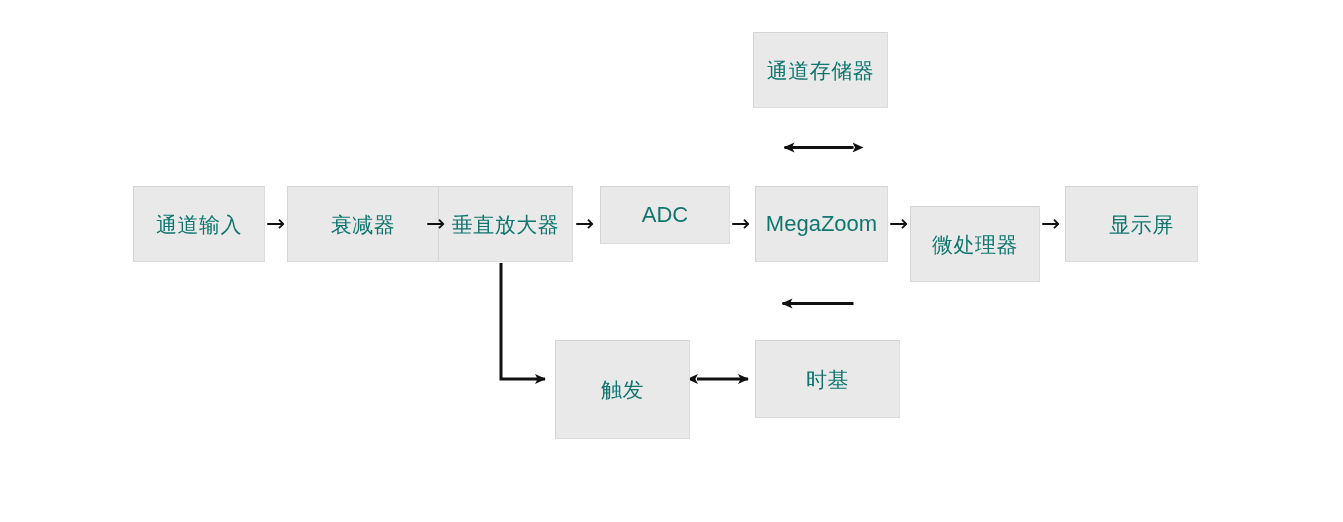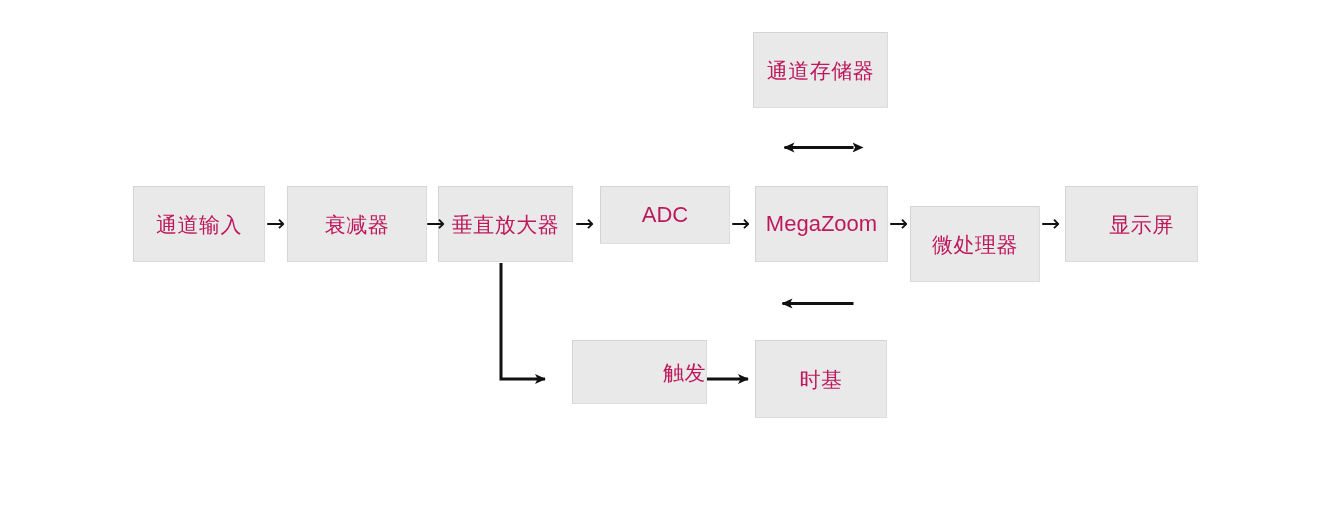--- a/index.html
+++ b/index.html
@@ -26,21 +26,21 @@
   .node {
     position: absolute;
     background: #e9e9e9;
     border: 1px solid #dcdcdc;
     border-top-color: #d4d4d4;
     border-left-color: #d4d4d4;
     box-sizing: border-box;
     display: flex;
     align-items: center;
     justify-content: center;
-    color: #be185d;
+    color: #0f766e;
     font-size: 21px;
     line-height: 1;
     letter-spacing: 0.5px;
     user-select: none;
   }
   .node.latin {
     font-size: 22px;
     letter-spacing: 0px;
   }
 
@@ -116,21 +116,21 @@
   </svg>
 
   <div class="node" style="left:753px; top:32px; width:135px; height:76px;">
     <span>通道存储器</span>
   </div>
 
   <div class="node" style="left:133px; top:186px; width:132px; height:76px;">
     <span>通道输入</span>
   </div>
 
-  <div class="node" style="left:287px; top:186px; width:140px; height:76px;">
+  <div class="node" style="left:287px; top:186px; width:152px; height:76px;">
     <span>衰减器</span>
   </div>
 
   <div class="node" style="left:438px; top:186px; width:135px; height:76px;">
     <span>垂直放大器</span>
   </div>
 
   <div class="node latin" style="left:600px; top:186px; width:130px; height:58px;">
     <span>ADC</span>
   </div>
@@ -140,25 +140,25 @@
   </div>
 
   <div class="node" style="left:910px; top:186px; width:130px; height:76px;margin-top:20px;">
     <span>微处理器</span>
   </div>
 
   <div class="node" style="left:1065px; top:186px; width:133px; height:76px;padding-left:20px;">
     <span>显示屏</span>
   </div>
 
-  <div class="node" style="left:572px; top:340px; width:135px; height:64px;justify-content:flex-end;">
+  <div class="node" style="left:555px; top:340px; width:135px; height:99px;">
     <span>触发</span>
   </div>
 
-  <div class="node" style="left:755px; top:340px; width:132px; height:78px;">
+  <div class="node" style="left:755px; top:340px; width:145px; height:78px;">
     <span>时基</span>
   </div>
 
   <span class="arrow-glyph" style="left:266px; top:212px;">→</span>
   <span class="arrow-glyph" style="left:426px; top:212px;">→</span>
   <span class="arrow-glyph" style="left:575px; top:212px;">→</span>
   <span class="arrow-glyph" style="left:731px; top:212px;">→</span>
   <span class="arrow-glyph" style="left:889px; top:212px;">→</span>
   <span class="arrow-glyph" style="left:1041px; top:212px;">→</span>
 

